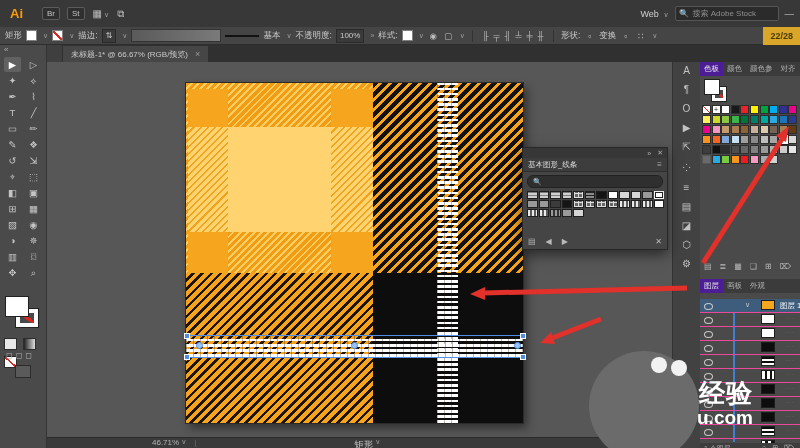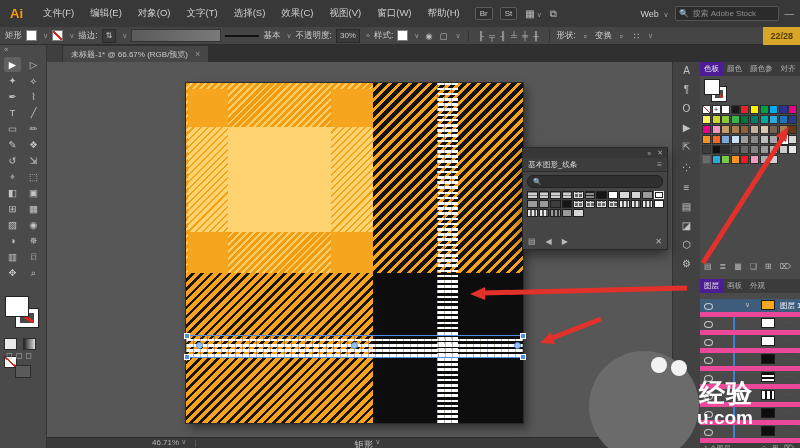--- a/index.html
+++ b/index.html
@@ -112,21 +112,21 @@
   .sw-row{display:flex;gap:0.6px}
   .csw{width:9px;height:9px;border:1px solid #2e2e2e;box-sizing:border-box}
   .csw.none{background:linear-gradient(to top right,#fff 44%,#d42a22 44%,#d42a22 56%,#fff 56%)}
   .csw.reg{background:#fff;color:#222;font-size:7px;line-height:7px;text-align:center}
   .csw.folder{background:#6a6a6a;border-color:#555}
   .csw.blank{background:transparent;border-color:transparent}
   .csw.selsw{border:1px solid #fff;box-shadow:0 0 0 1px #1e1e1e}
   #sw-foot{position:absolute;left:4px;top:200px;width:92px;display:flex;gap:8px;color:#b9b9b9;font-size:8px}
   #ltabs{position:absolute;left:0;top:217px;width:100px}
   #lrows{position:absolute;left:0;top:237px;width:100px}
-  .lrow{position:relative;height:13px;border-bottom:5px solid #ec4899;font-size:7.5px;color:#ccc}
+  .lrow{position:relative;height:13px;border-bottom:1px solid #ec4899;font-size:7.5px;color:#ccc}
   .lrow.selected{background:#3e5d7d;color:#fff}
   .eye{position:absolute;left:4px;top:4px;width:7px;height:5px;border:1px solid #c9c9c9;border-radius:50%}
   .lchev{position:absolute;left:45px;top:2px;font-size:7px;color:#c5c5c5}
   .lthumb{position:absolute;left:61px;top:1px;width:14px;height:10px;border:1px solid #1d1d1d;box-sizing:border-box}
   .llabel{position:absolute;left:80px;top:2px;white-space:nowrap}
   .ldots{position:absolute;right:5px;top:2px;color:#7e7e7e;font-size:6px;letter-spacing:1px}
   #lbluebar{position:absolute;left:33px;top:0;width:2px;height:143px;background:#3f7fd4}
   .th-orange{background:#f6a51f}
   .th-white{background:#fff}
   .th-black{background:#0d0d0d}
@@ -150,31 +150,20 @@
   .wm-eye{position:absolute;width:16px;height:16px;border-radius:50%;background:#f2f2f2;z-index:21}
   #wm-t1{position:absolute;left:699px;top:376px;font-size:26px;font-weight:bold;color:#fff;z-index:21;letter-spacing:1px}
   #wm-t2{position:absolute;left:697px;top:407px;font-size:19px;font-weight:bold;color:#fff;z-index:21}
   #arrows{position:absolute;left:0;top:0;z-index:15;pointer-events:none}
 </style>
 </head>
 <body>
 
 <div id="menubar">
   <span class="ai-logo">Ai</span>
-  <span id="menu-items" style="display:flex">
-      <span class="menu-item">文件(F)</span>
-      <span class="menu-item">编辑(E)</span>
-      <span class="menu-item">对象(O)</span>
-      <span class="menu-item">文字(T)</span>
-      <span class="menu-item">选择(S)</span>
-      <span class="menu-item">效果(C)</span>
-      <span class="menu-item">视图(V)</span>
-      <span class="menu-item">窗口(W)</span>
-      <span class="menu-item">帮助(H)</span>
-    </span>
   <span class="mini-btn">Br</span>
   <span class="mini-btn">St</span>
   <span class="mb-icon">▦<span class="chev">∨</span></span>
   <span class="mb-icon">⧉</span>
   <span id="workspace">
     <span>Web</span>
     <span class="chev">∨</span>
   </span>
   <span id="searchbox">
     <span>🔍</span>
@@ -190,21 +179,21 @@
   <span class="chip stroke"></span>
     <span class="chev">∨</span>
   <span>描边:</span>
   <span class="obox">⇅</span>
     <span class="chev">∨</span>
   <span class="recessed"></span>
   <span class="blackline"></span>
   <span>基本</span>
     <span class="chev">∨</span>
   <span>不透明度:</span>
-  <span class="obox">30%</span>
+  <span class="obox">100%</span>
   <span class="chev">»</span>
   <span>样式:</span>
   <span class="chip"></span>
     <span class="chev">∨</span>
   <span class="al-icon">◉</span>
   <span class="al-icon">▢</span>
     <span class="chev">∨</span>
   <span class="sep"></span>
   <span id="align-icons" style="display:flex">
       <span class="al-icon">╟</span>

